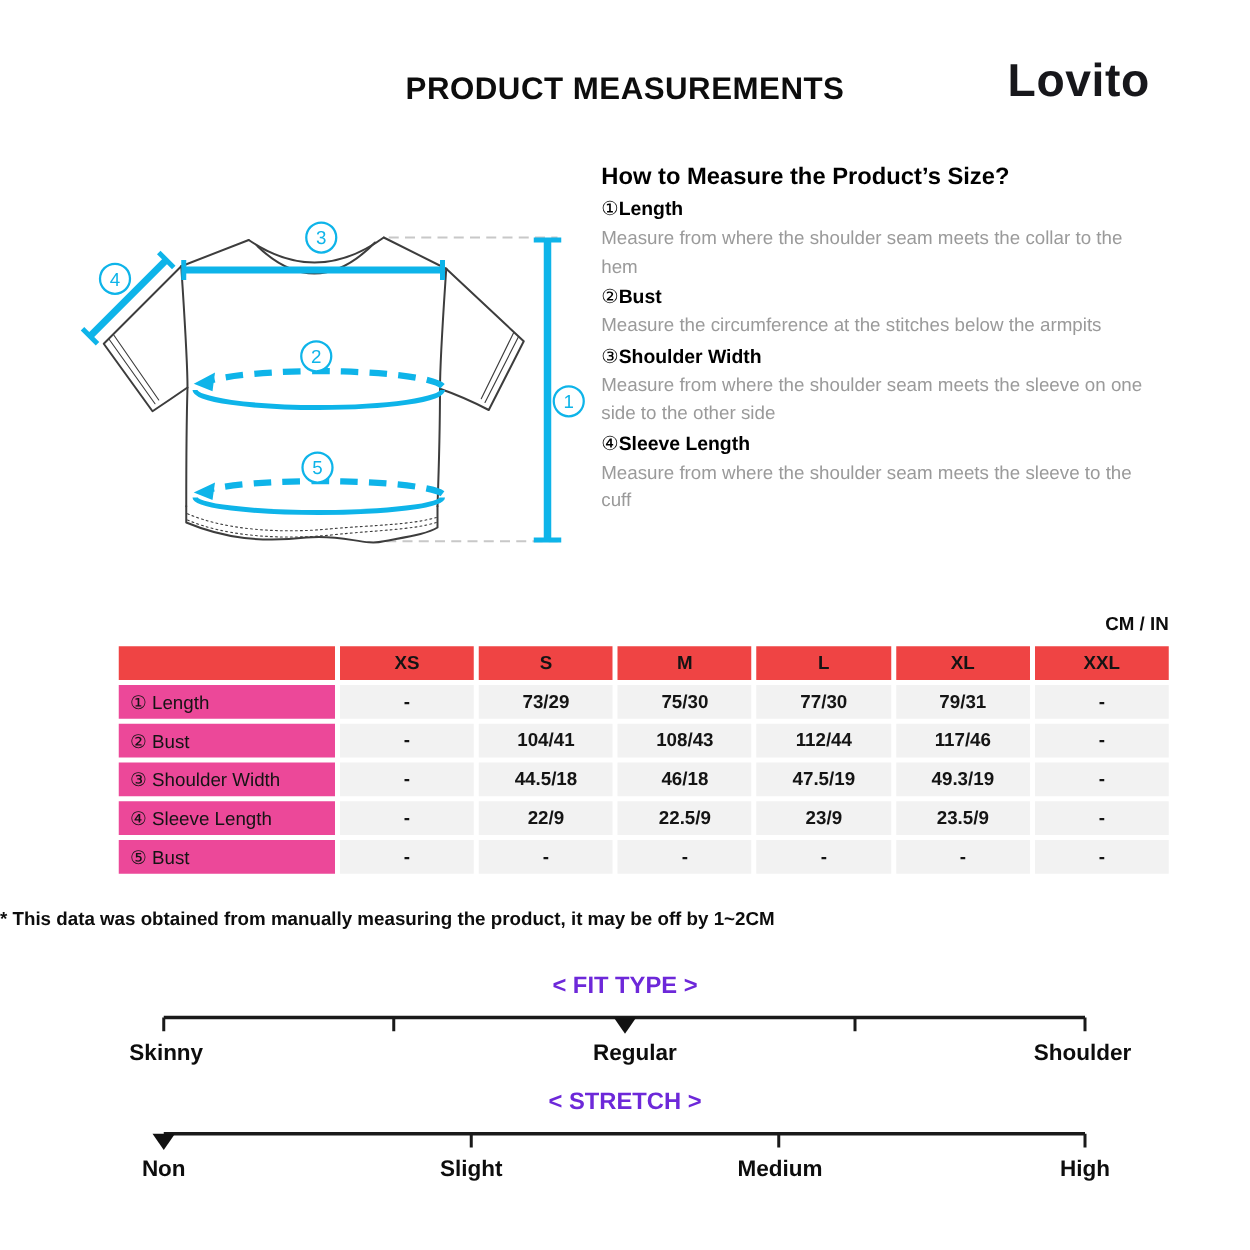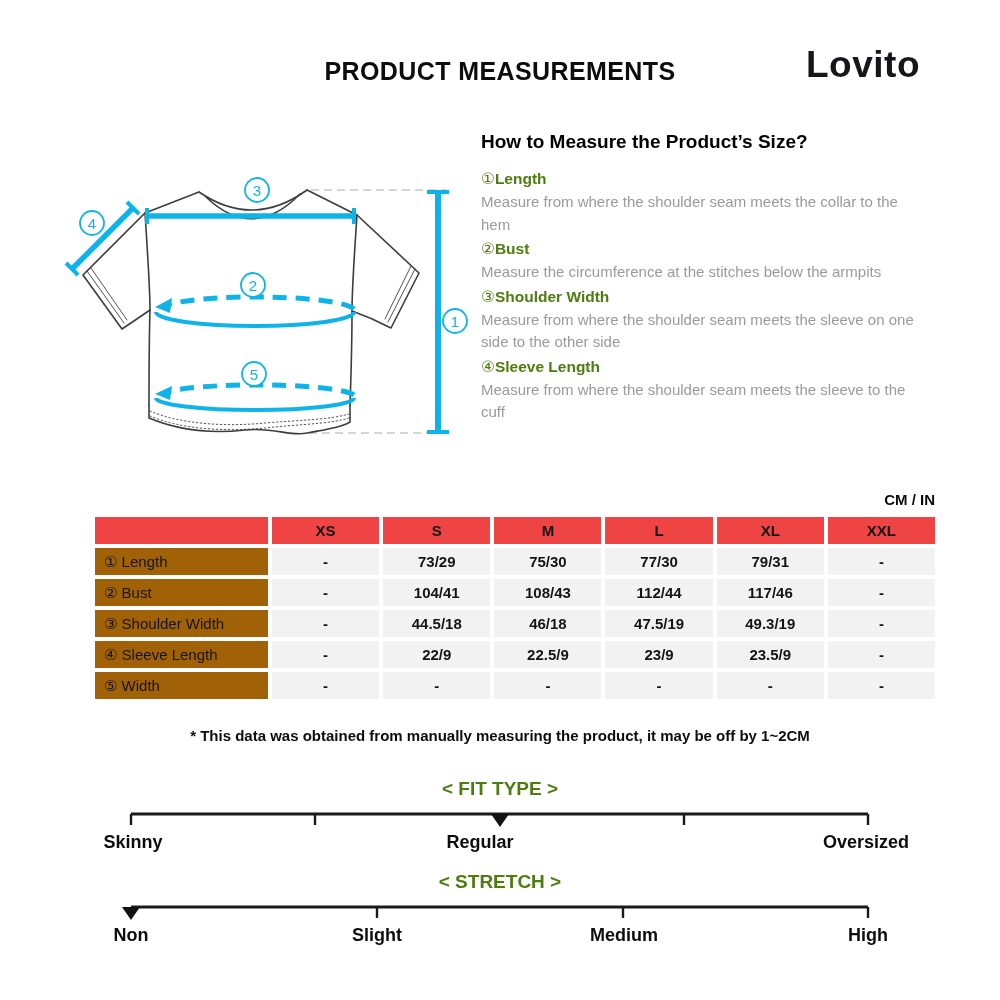--- a/index.html
+++ b/index.html
@@ -16,42 +16,42 @@
     text-align:center; font-size:25px; font-weight:800; letter-spacing:.4px; color:#0d0d0d;
   }
   .brand {
     position:absolute; top:44px; right:80px;
     font-size:37px; font-weight:700; letter-spacing:.5px; color:#17171b;
   }
 
   .diagram { position:absolute; left:60px; top:130px; width:420px; height:330px; }
 
   .howto { position:absolute; left:481px; top:131px; width:450px; }
-  .howto h2 { font-size:19px; font-weight:700; color:#000; margin-bottom:13px; }
-  .hitem .hname { font-size:15.5px; font-weight:700; color:#4d7c0f; line-height:25px; }
+  .howto h2 { font-size:19px; font-weight:700; color:#000; margin-bottom:2px; }
+  .hitem .hname { font-size:15.5px; font-weight:700; color:#000000; line-height:25px; }
   .hitem .hname .num { font-weight:400; }
   .hitem p { font-size:15px; color:#9a9a9a; line-height:22.5px; }
 
   .unit { position:absolute; top:491px; right:65px; font-size:15px; font-weight:700; color:#0d0d0d; }
 
   .size-table {
     position:absolute; left:95px; top:517px; width:840px;
     display:grid; grid-template-columns:173px repeat(6,1fr); gap:4px;
   }
   .cell { height:27px; display:flex; align-items:center; justify-content:center; font-size:15px; color:#141414; }
   .cell.head  { background:#ef4444; font-weight:700; }
-  .cell.label { background:#a16207; font-weight:400; justify-content:flex-start; padding-left:9px; }
+  .cell.label { background:#ec4899; font-weight:400; justify-content:flex-start; padding-left:9px; }
   .cell.val   { background:#f2f2f2; font-weight:700; }
 
   .note {
     position:absolute; top:727px; left:0; width:100%;
-    text-align:center; font-size:15px; font-weight:700; color:#0d0d0d;
-  }
-
-  .scale-title { position:absolute; left:0; width:100%; text-align:center; font-size:19px; font-weight:700; color:#4d7c0f; }
+    font-size:15px; font-weight:700; color:#0d0d0d;
+  }
+
+  .scale-title { position:absolute; left:0; width:100%; text-align:center; font-size:19px; font-weight:700; color:#6d28d9; }
   .scale-svg { position:absolute; left:0; }
   .scale-label {
     position:absolute; transform:translateX(-50%);
     font-size:18px; font-weight:700; color:#0d0d0d; white-space:nowrap;
   }
 </style>
 </head>
 <body>
 
 <div class="page">
@@ -200,43 +200,43 @@
     <div class="cell val">-</div>
 
     <div class="cell label">④ Sleeve Length</div>
     <div class="cell val">-</div>
     <div class="cell val">22/9</div>
     <div class="cell val">22.5/9</div>
     <div class="cell val">23/9</div>
     <div class="cell val">23.5/9</div>
     <div class="cell val">-</div>
 
-    <div class="cell label">⑤ Width</div>
+    <div class="cell label">⑤ Bust</div>
     <div class="cell val">-</div>
     <div class="cell val">-</div>
     <div class="cell val">-</div>
     <div class="cell val">-</div>
     <div class="cell val">-</div>
     <div class="cell val">-</div>
   </div>
 
   <div class="note">* This data was obtained from manually measuring the product, it may be off by 1~2CM</div>
 
   <div class="scale-title" style="top:778px">&lt; FIT TYPE &gt;</div>
   <svg class="scale-svg" style="top:810px" width="1000" height="20" viewBox="0 0 1000 20">
     <line x1="131" y1="4" x2="868" y2="4" stroke="#1a1a1a" stroke-width="2.8"></line>
     <line x1="131" y1="4" x2="131" y2="15" stroke="#1a1a1a" stroke-width="2.4"></line>
     <line x1="315" y1="4" x2="315" y2="15" stroke="#1a1a1a" stroke-width="2.4"></line>
     <line x1="684" y1="4" x2="684" y2="15" stroke="#1a1a1a" stroke-width="2.4"></line>
     <line x1="868" y1="4" x2="868" y2="15" stroke="#1a1a1a" stroke-width="2.4"></line>
     <polygon points="491,4 509,4 500,17" fill="#111"></polygon>
   </svg>
   <div class="scale-label" style="left:133px;top:832px">Skinny</div>
-  <div class="scale-label" style="left:480px;top:832px">Regular</div>
-  <div class="scale-label" style="left:866px;top:832px">Oversized</div>
+  <div class="scale-label" style="left:508px;top:832px">Regular</div>
+  <div class="scale-label" style="left:866px;top:832px">Shoulder</div>
 
   <div class="scale-title" style="top:871px">&lt; STRETCH &gt;</div>
   <svg class="scale-svg" style="top:903px" width="1000" height="20" viewBox="0 0 1000 20">
     <line x1="131" y1="4" x2="868" y2="4" stroke="#1a1a1a" stroke-width="2.8"></line>
     <line x1="377" y1="4" x2="377" y2="15" stroke="#1a1a1a" stroke-width="2.4"></line>
     <line x1="623" y1="4" x2="623" y2="15" stroke="#1a1a1a" stroke-width="2.4"></line>
     <line x1="868" y1="4" x2="868" y2="15" stroke="#1a1a1a" stroke-width="2.4"></line>
     <polygon points="122,4 140,4 131,17" fill="#111"></polygon>
   </svg>
   <div class="scale-label" style="left:131px;top:925px">Non</div>

